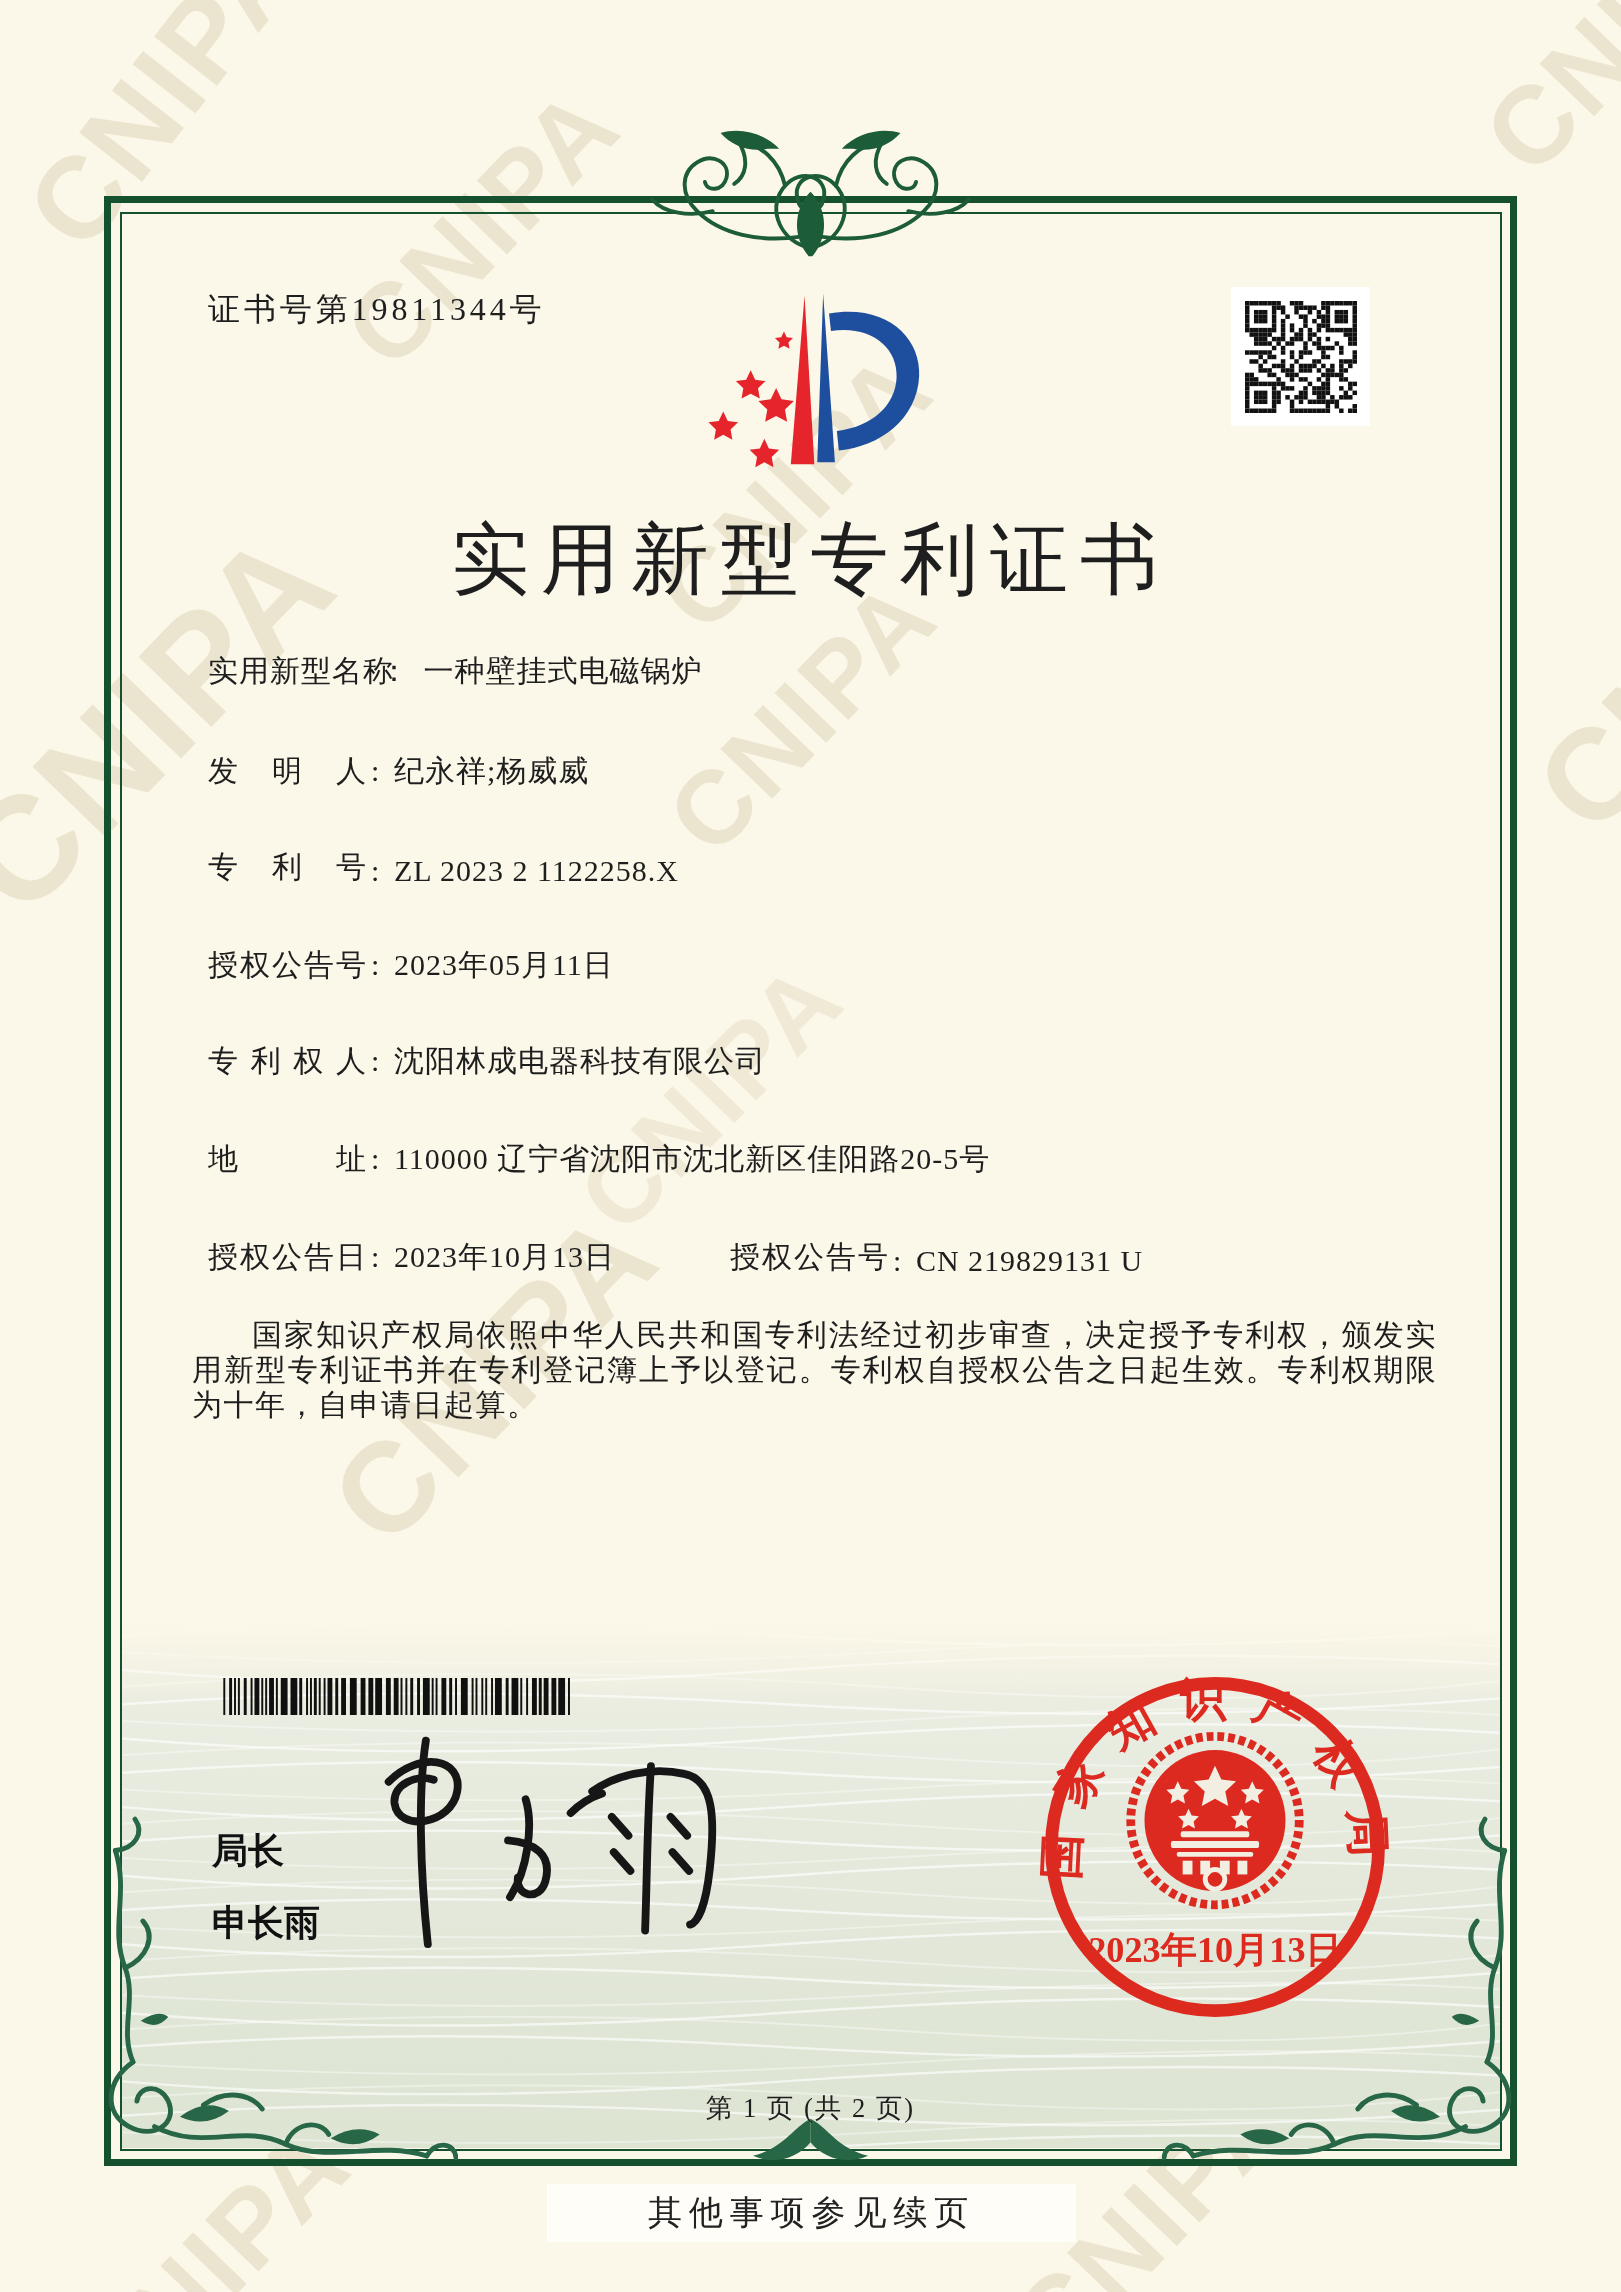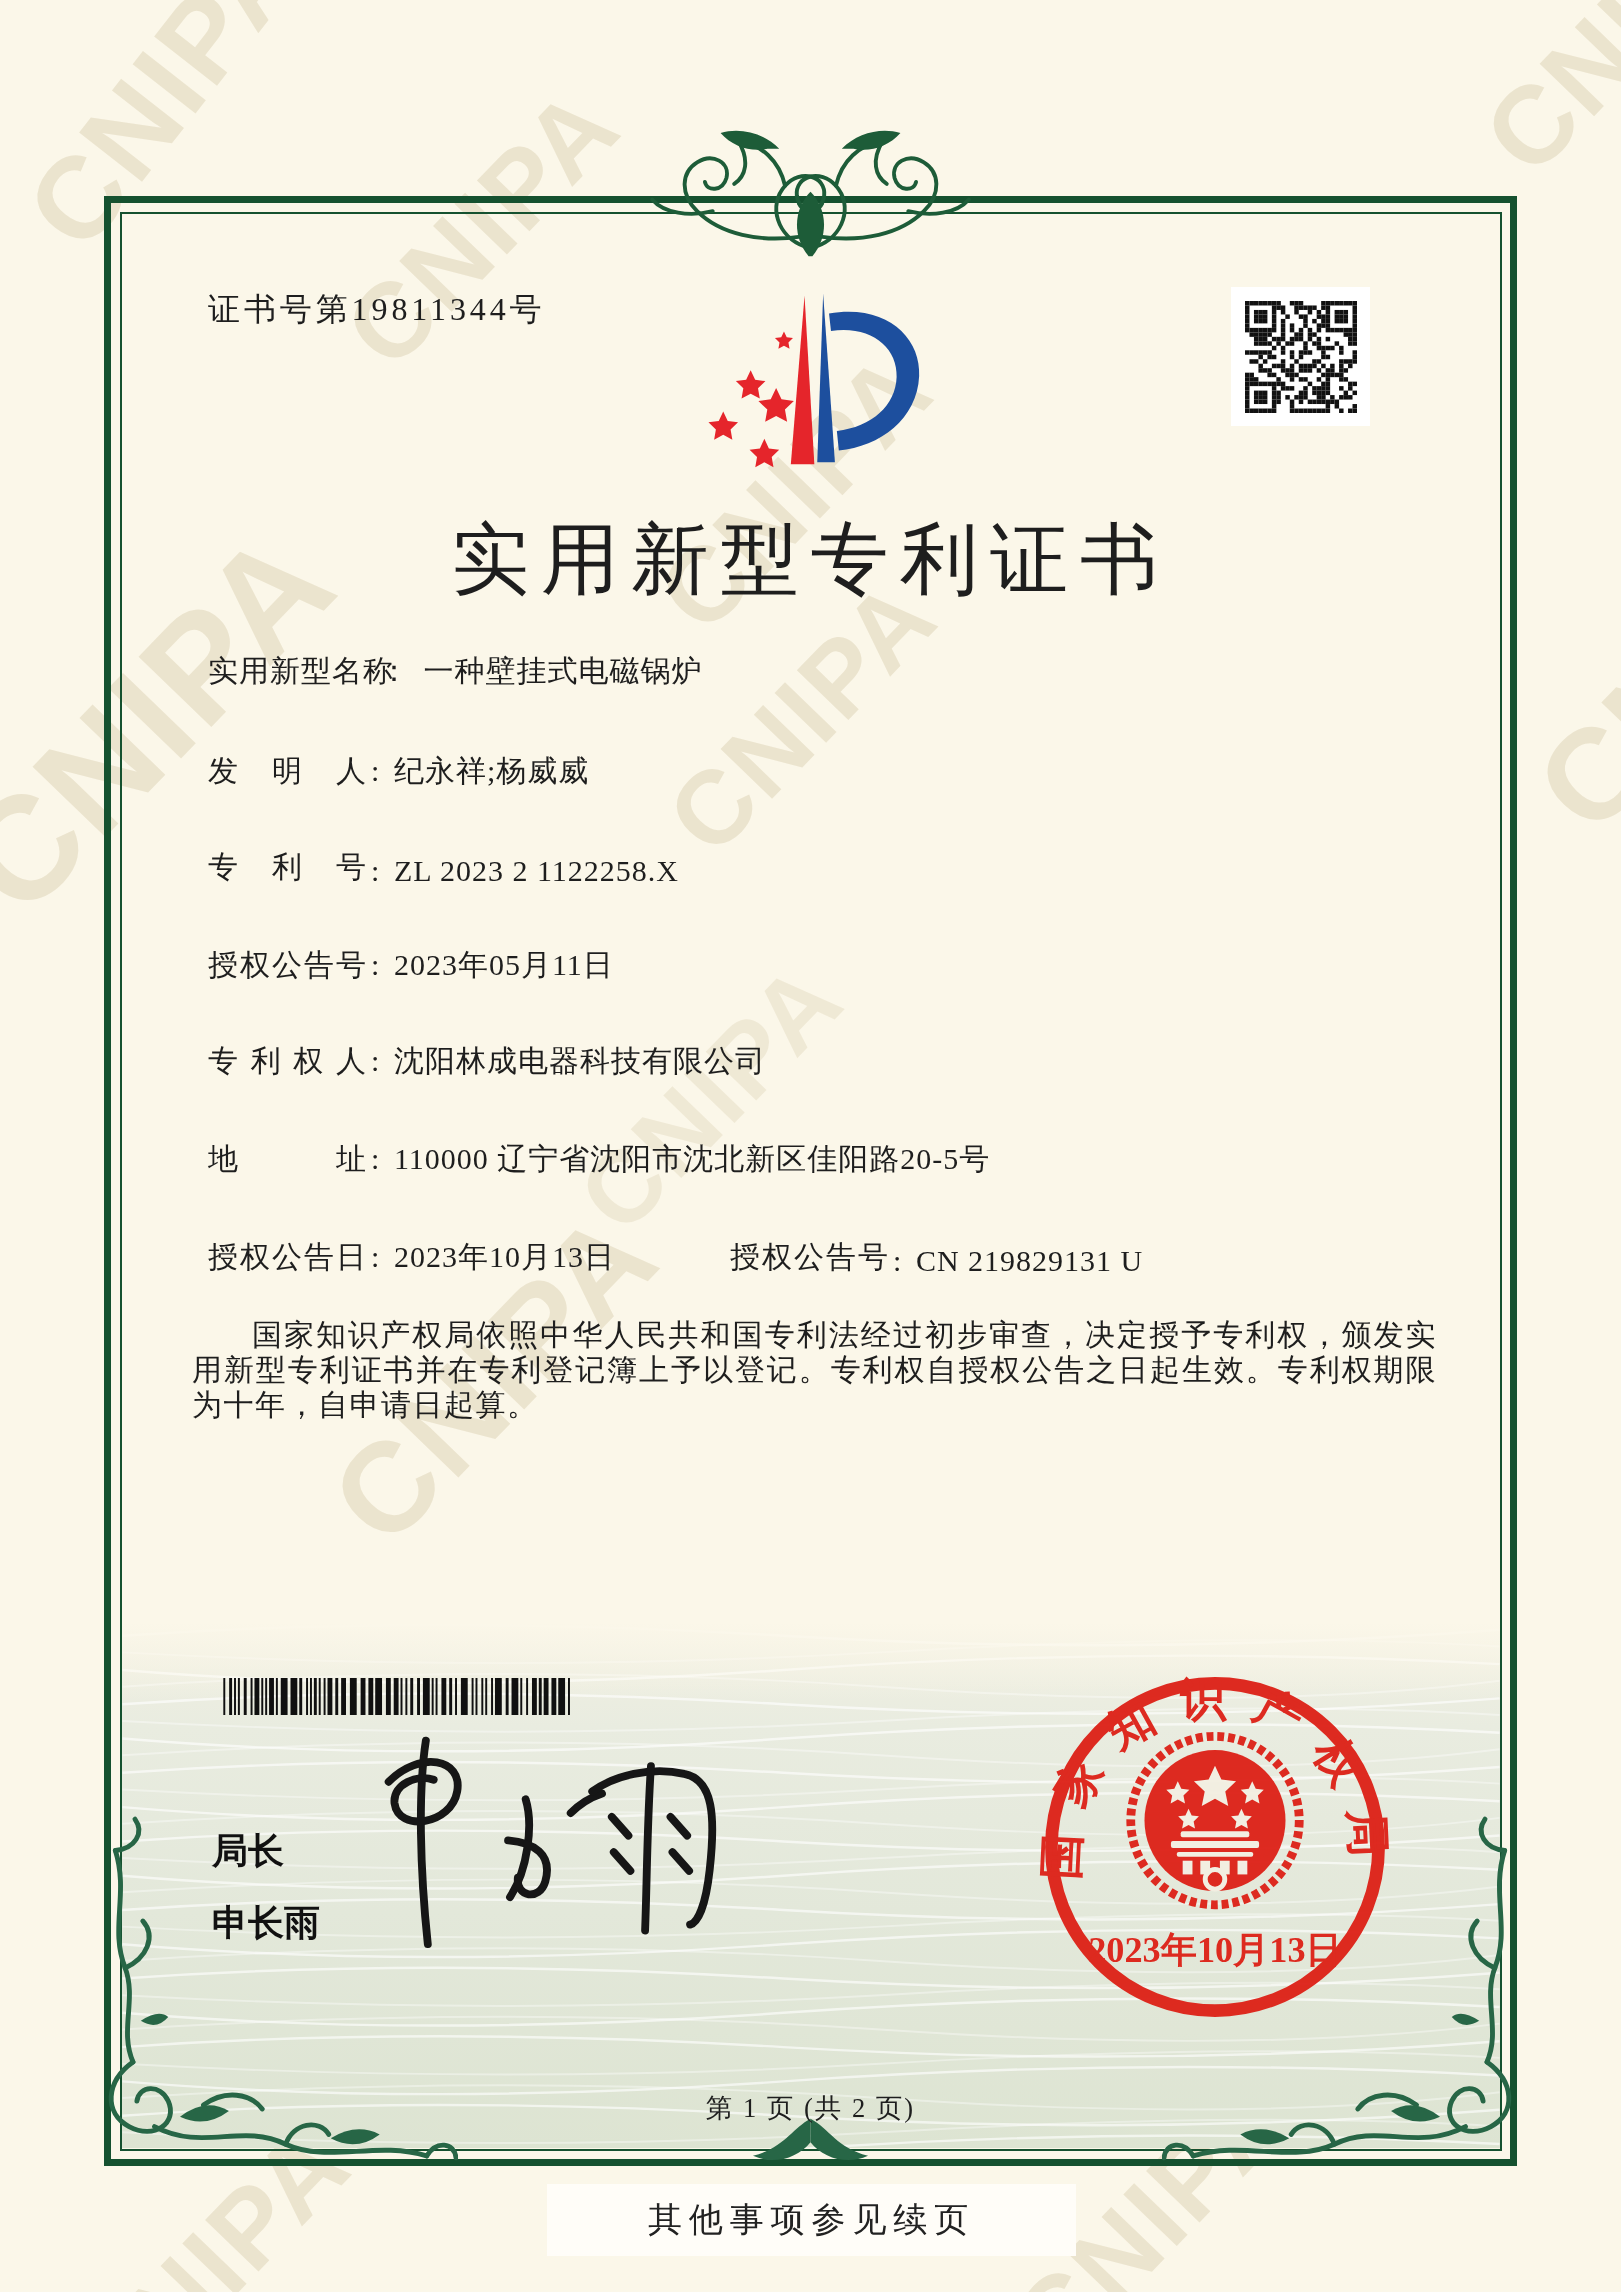--- a/index.html
+++ b/index.html
@@ -37,21 +37,21 @@
   
   .barcode{position:absolute;left:222px;top:1678px;z-index:4}
   
   .signer{position:absolute;left:212px;top:1815px;z-index:4;
       font-family:Liberation Serif, serif;font-weight:600;font-size:36px;line-height:72px;color:#111}
   .sig{position:absolute;left:361px;top:1723px;z-index:4}
   
   .seal{position:absolute;left:1024px;top:1656px;z-index:5;opacity:.95}
   
   .pfoot{position:absolute;left:0;right:0;top:2090px;text-align:center;font-size:26.5px;letter-spacing:2px;z-index:4}
-  .note-strip{position:absolute;left:547px;top:2184px;width:529px;height:72px;background:#fffdf8;z-index:4;
+  .note-strip{position:absolute;left:547px;top:2184px;width:529px;height:58px;background:#fffdf8;z-index:4;
       display:flex;align-items:center;justify-content:center}
   .note-strip span{font-size:34px;letter-spacing:6.9px;color:#222}
 </style>
 </head>
 <body>
 
 <div class="page">
 
   <div class="wm" style="left:-17.6px;top:19.6px;font-size:116px;transform:rotate(-52deg)">CNIPA</div>
   <div class="wm" style="left:314px;top:167px;font-size:106px">CNIPA</div>

